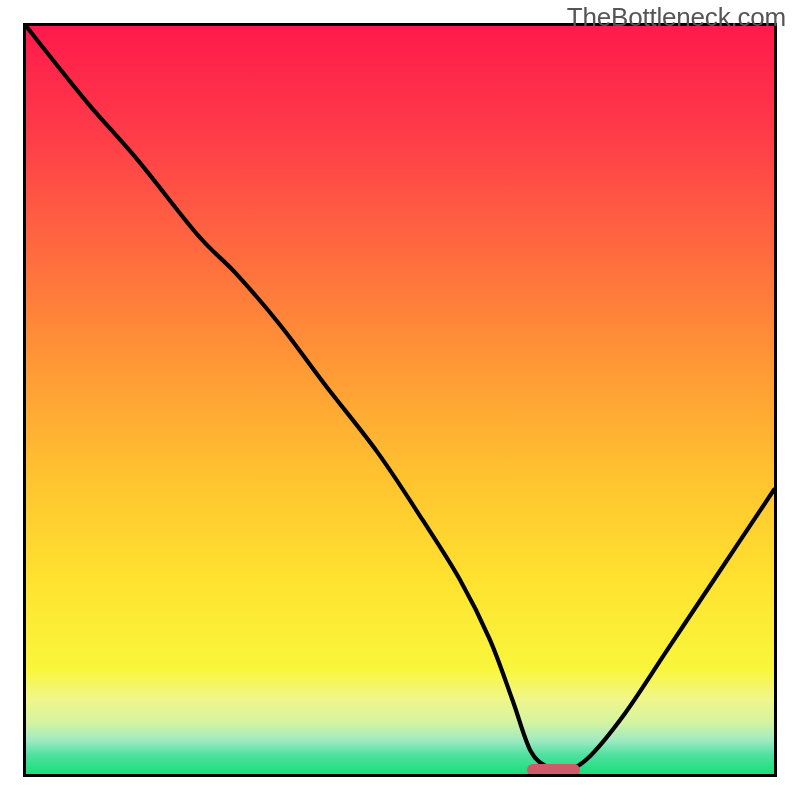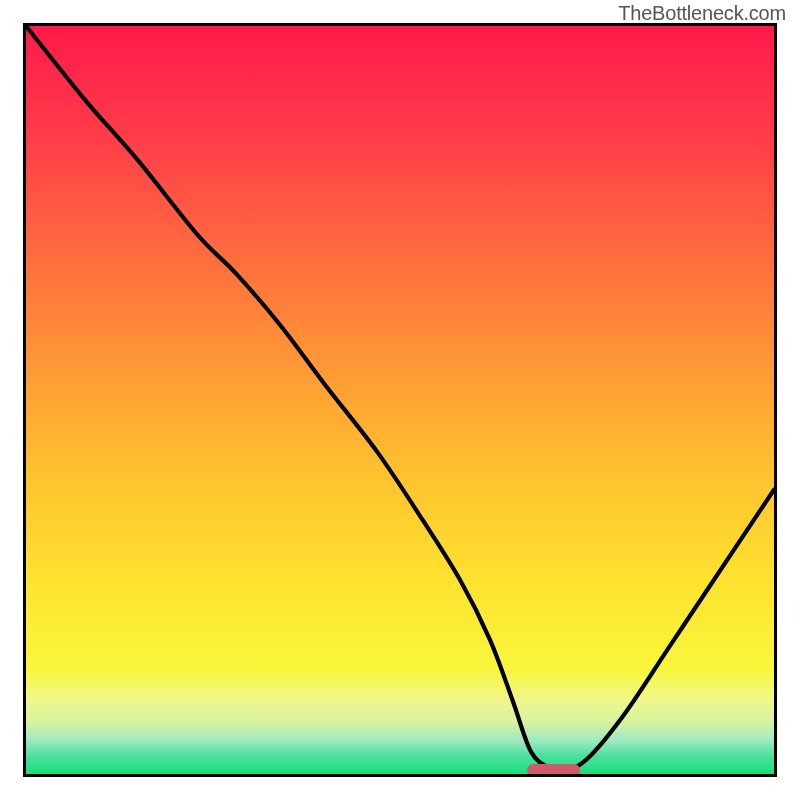--- a/index.html
+++ b/index.html
@@ -9,21 +9,21 @@
     height: 800px;
     background: #ffffff;
     font-family: Arial, Helvetica, sans-serif;
     position: relative;
   }
   .watermark {
     position: absolute;
     top: 2px;
     right: 14px;
     color: #555555;
-    font-size: 20px;
+    font-size: 26px;
     letter-spacing: -0.2px;
     z-index: 20;
   }
   .plot-frame {
     position: absolute;
     left: 26px;
     top: 26px;
     width: 748px;
     height: 748px;
     outline: 5px solid #000000;

